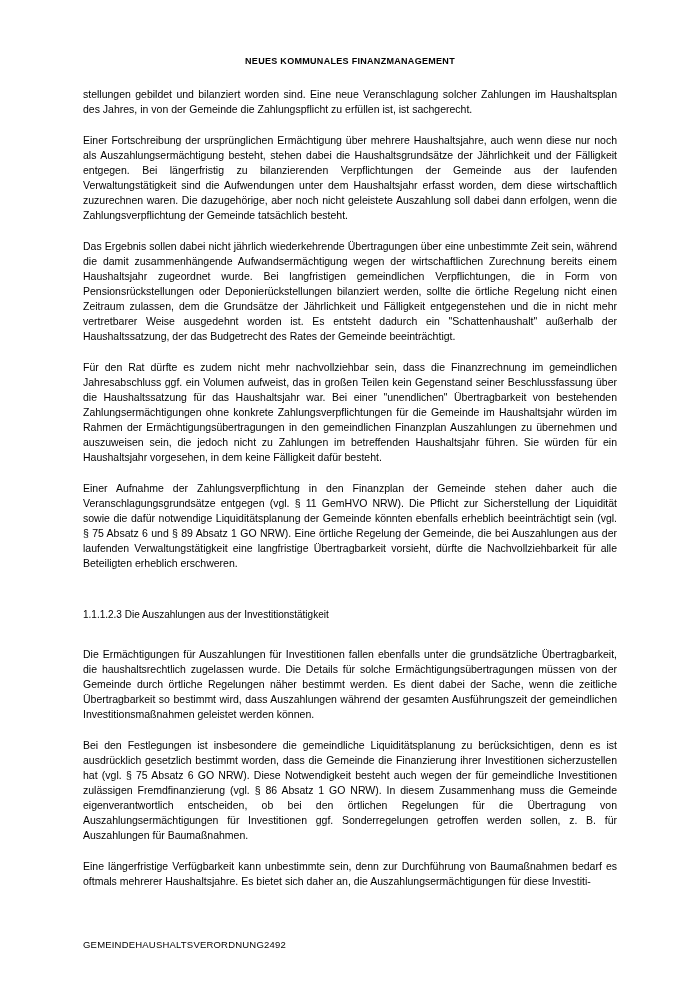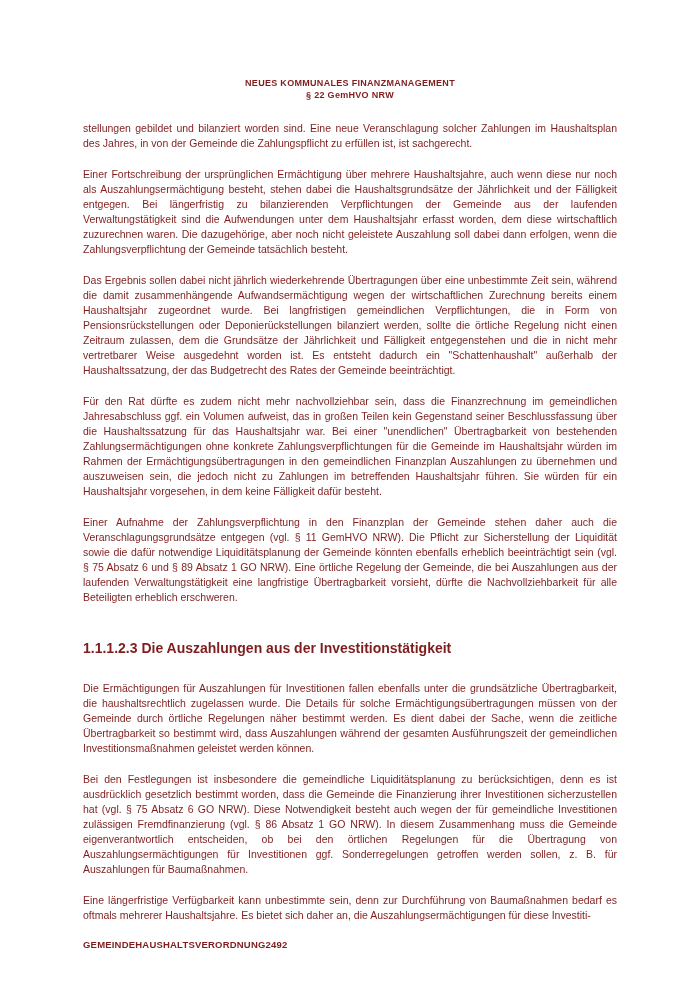--- a/index.html
+++ b/index.html
@@ -5,72 +5,71 @@
   html, body {
     margin: 0;
     padding: 0;
     background: #ffffff;
   }
   .page {
     position: relative;
     width: 700px;
     height: 990px;
     background: #ffffff;
-    color: #7f1d1d;
+    color: #000000;
     font-family: "Liberation Sans", sans-serif;
     box-sizing: border-box;
-    padding: 77px 83px 0 83px;
+    padding: 55px 83px 0 83px;
     overflow: hidden;
   }
   .header {
     text-align: center;
     font-weight: bold;
     font-size: 9px;
     line-height: 12px;
     letter-spacing: 0.3px;
   }
   .doc-body {
     margin-top: 20px;
     font-size: 10.5px;
     line-height: 15px;
     text-align: justify;
     hyphens: auto;
   }
   .para {
     margin: 16px 0 15px 0;
   }
   .section-heading {
-    font-size: 14px;
-    font-weight: bold;
+    font-size: 10px;
+    font-weight: normal;
     text-align: left;
     margin: 36px 0 25px 0;
   }
   .footer {
     position: absolute;
     left: 83px;
     right: 83px;
     bottom: 40px;
     display: flex;
     align-items: baseline;
-    font-weight: bold;
+    font-weight: normal;
     font-size: 9.5px;
     letter-spacing: 0.2px;
     text-align: center;
   }
   .footer .page-number {
   }
 </style>
 </head>
 <body>
 
 <div class="page">
 
   <div class="header">
     <div>NEUES KOMMUNALES FINANZMANAGEMENT</div>
-    <div>§ 22 GemHVO NRW</div>
   </div>
 
   <div class="doc-body">
     <p class="para">stellungen gebildet und bilanziert worden sind. Eine neue Veranschlagung solcher Zahlungen im Haushaltsplan des Jahres, in von der Gemeinde die Zahlungspflicht zu erfüllen ist, ist sachgerecht.</p>
     <p class="para">Einer Fortschreibung der ursprünglichen Ermächtigung über mehrere Haushaltsjahre, auch wenn diese nur noch als Auszahlungsermächtigung besteht, stehen dabei die Haushaltsgrundsätze der Jährlichkeit und der Fälligkeit entgegen. Bei längerfristig zu bilanzierenden Verpflichtungen der Gemeinde aus der laufenden Verwaltungstätigkeit sind die Aufwendungen unter dem Haushaltsjahr erfasst worden, dem diese wirtschaftlich zuzurechnen waren. Die dazugehörige, aber noch nicht geleistete Auszahlung soll dabei dann erfolgen, wenn die Zahlungsverpflichtung der Gemeinde tatsächlich besteht.</p>
     <p class="para">Das Ergebnis sollen dabei nicht jährlich wiederkehrende Übertragungen über eine unbestimmte Zeit sein, während die damit zusammenhängende Aufwandsermächtigung wegen der wirtschaftlichen Zurechnung bereits einem Haushaltsjahr zugeordnet wurde. Bei langfristigen gemeindlichen Verpflichtungen, die in Form von Pensionsrückstellungen oder Deponierückstellungen bilanziert werden, sollte die örtliche Regelung nicht einen Zeitraum zulassen, dem die Grundsätze der Jährlichkeit und Fälligkeit entgegenstehen und die in nicht mehr vertretbarer Weise ausgedehnt worden ist. Es entsteht dadurch ein "Schattenhaushalt" außerhalb der Haushaltssatzung, der das Budgetrecht des Rates der Gemeinde beeinträchtigt.</p>
     <p class="para">Für den Rat dürfte es zudem nicht mehr nachvollziehbar sein, dass die Finanzrechnung im gemeindlichen Jahresabschluss ggf. ein Volumen aufweist, das in großen Teilen kein Gegenstand seiner Beschlussfassung über die Haushaltssatzung für das Haushaltsjahr war. Bei einer "unendlichen" Übertragbarkeit von bestehenden Zahlungsermächtigungen ohne konkrete Zahlungsverpflichtungen für die Gemeinde im Haushaltsjahr würden im Rahmen der Ermächtigungsübertragungen in den gemeindlichen Finanzplan Auszahlungen zu übernehmen und auszuweisen sein, die jedoch nicht zu Zahlungen im betreffenden Haushaltsjahr führen. Sie würden für ein Haushaltsjahr vorgesehen, in dem keine Fälligkeit dafür besteht.</p>
     <p class="para">Einer Aufnahme der Zahlungsverpflichtung in den Finanzplan der Gemeinde stehen daher auch die Veranschlagungsgrundsätze entgegen (vgl. § 11 GemHVO NRW). Die Pflicht zur Sicherstellung der Liquidität sowie die dafür notwendige Liquiditätsplanung der Gemeinde könnten ebenfalls erheblich beeinträchtigt sein (vgl. § 75 Absatz 6 und § 89 Absatz 1 GO NRW). Eine örtliche Regelung der Gemeinde, die bei Auszahlungen aus der laufenden Verwaltungstätigkeit eine langfristige Übertragbarkeit vorsieht, dürfte die Nachvollziehbarkeit für alle Beteiligten erheblich erschweren.</p>
 
     <h2 class="section-heading">1.1.1.2.3 Die Auszahlungen aus der Investitionstätigkeit</h2>

